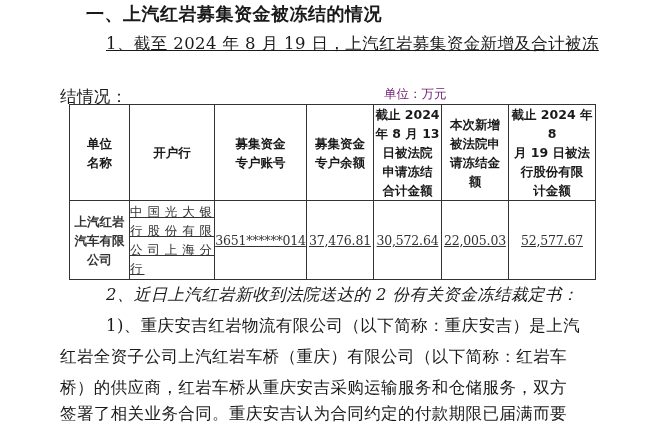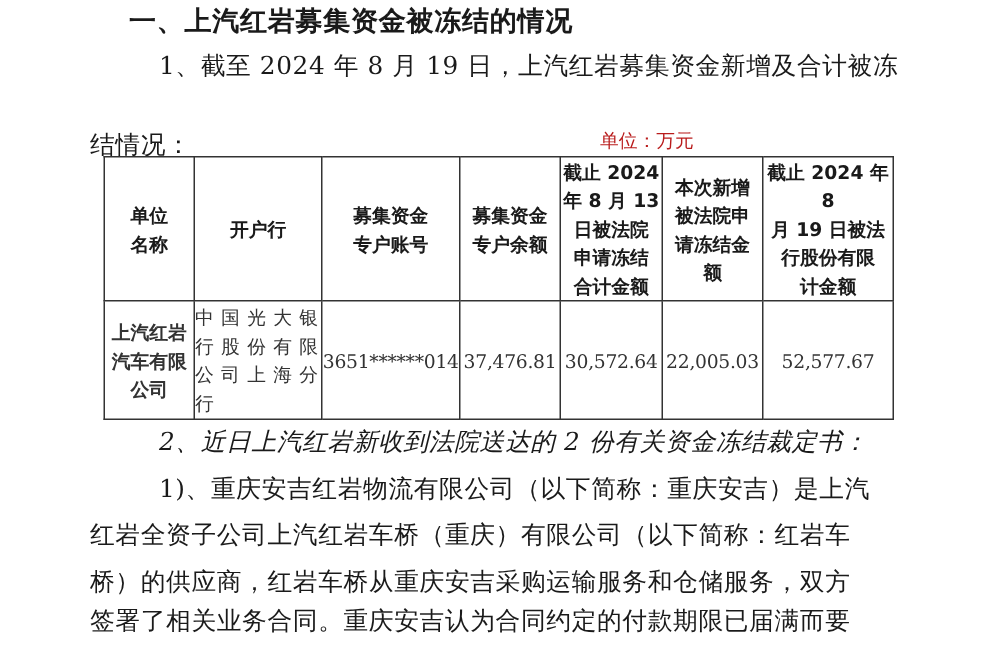--- a/index.html
+++ b/index.html
@@ -3,38 +3,38 @@
 <meta charset="utf-8">
 <style>
   html, body { margin: 0; padding: 0; }
   body {
     width: 660px; height: 436px; background: #ffffff; position: relative; overflow: hidden;
     font-family: "DejaVu Serif", "Liberation Serif", serif; color: #1a1a1a;
   }
   .abs { position: absolute; white-space: nowrap; }
   .h1 { left: 86px; top: 2px; font-size: 18px; font-weight: bold; letter-spacing: 0.5px; font-family: "DejaVu Sans", "Liberation Sans", sans-serif; text-align: right; }
   .p { font-size: 16.5px; letter-spacing: 0.4px; }
-  .unit { left: 400px; top: 86px; font-size: 12.5px; color: #b91c1c; }
+  .unit { left: 384px; top: 86px; font-size: 12.5px; color: #701a75; }
   table.t {
     position: absolute; left: 69px; top: 104px; border-collapse: collapse;
     font-size: 12px; table-layout: fixed;
   }
   table.t td, table.t th { border: 1.3px solid #333; padding: 0; text-align: center; vertical-align: middle; }
   table.t th { font-weight: bold; font-family: "DejaVu Sans", "Liberation Sans", sans-serif; font-size: 12.5px; line-height: 19px; height: 93px; }
   table.t td { height: 78px; font-size: 12.5px; color: #333; }
   td.left { text-align: left; line-height: 19px; padding-left: 2px; vertical-align: top; padding-top: 4px; font-weight: bold; }
-  td.bank { text-align: justify; text-align-last: justify; letter-spacing: 2px; line-height: 19px; padding: 3px 3px 0 3px; vertical-align: top; }
-  .num { font-family: "DejaVu Serif", "Liberation Serif", serif; letter-spacing: -0.2px; }
+  td.bank { text-align: justify; text-align-last: justify; letter-spacing: 2px; line-height: 19px; padding: 3px 3px 0 3px; vertical-align: top; text-decoration: underline; }
+  .num { font-family: "DejaVu Serif", "Liberation Serif", serif; letter-spacing: -0.2px; text-decoration: underline; }
 </style>
 </head>
 <body>
 
 <div class="abs h1">一、上汽红岩募集资金被冻结的情况</div>
 
-<div class="abs p" style="left:106px; top:33px;">1、截至 2024 年 8 月 19 日，上汽红岩募集资金新增及合计被冻</div>
+<div class="abs p" style="left:106px; top:33px;text-decoration:underline;">1、截至 2024 年 8 月 19 日，上汽红岩募集资金新增及合计被冻</div>
 <div class="abs p" style="left:60px; top:64px;margin-top:22px;">结情况：</div>
 
 <div class="abs unit">单位：万元</div>
 
 <table class="t">
   <colgroup>
     <col style="width:60px">
       <col style="width:85px">
       <col style="width:92px">
       <col style="width:67px">

